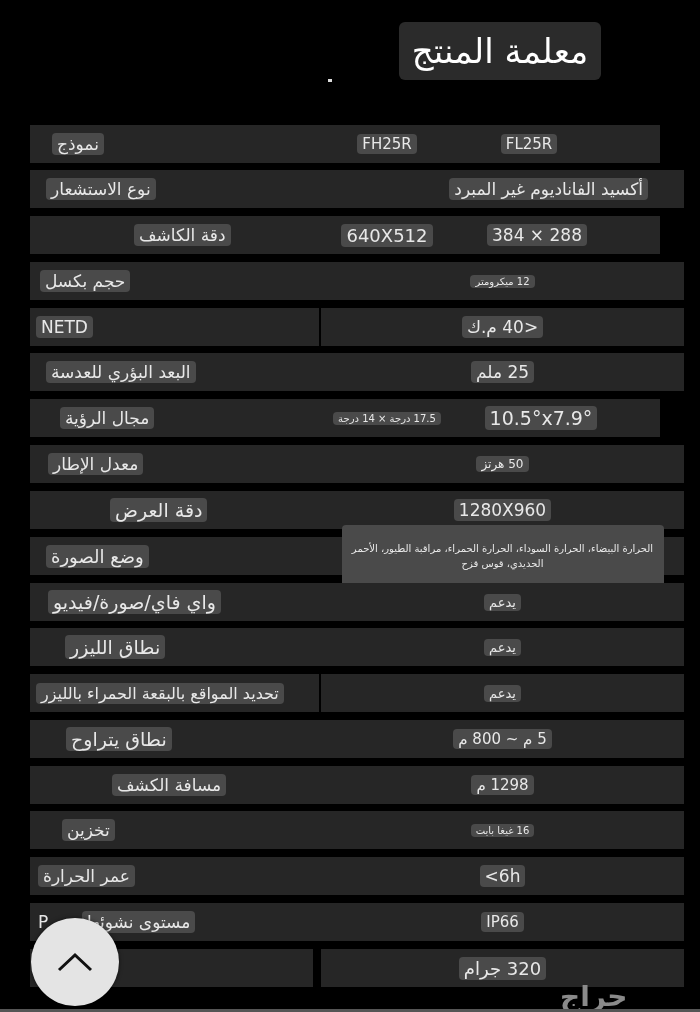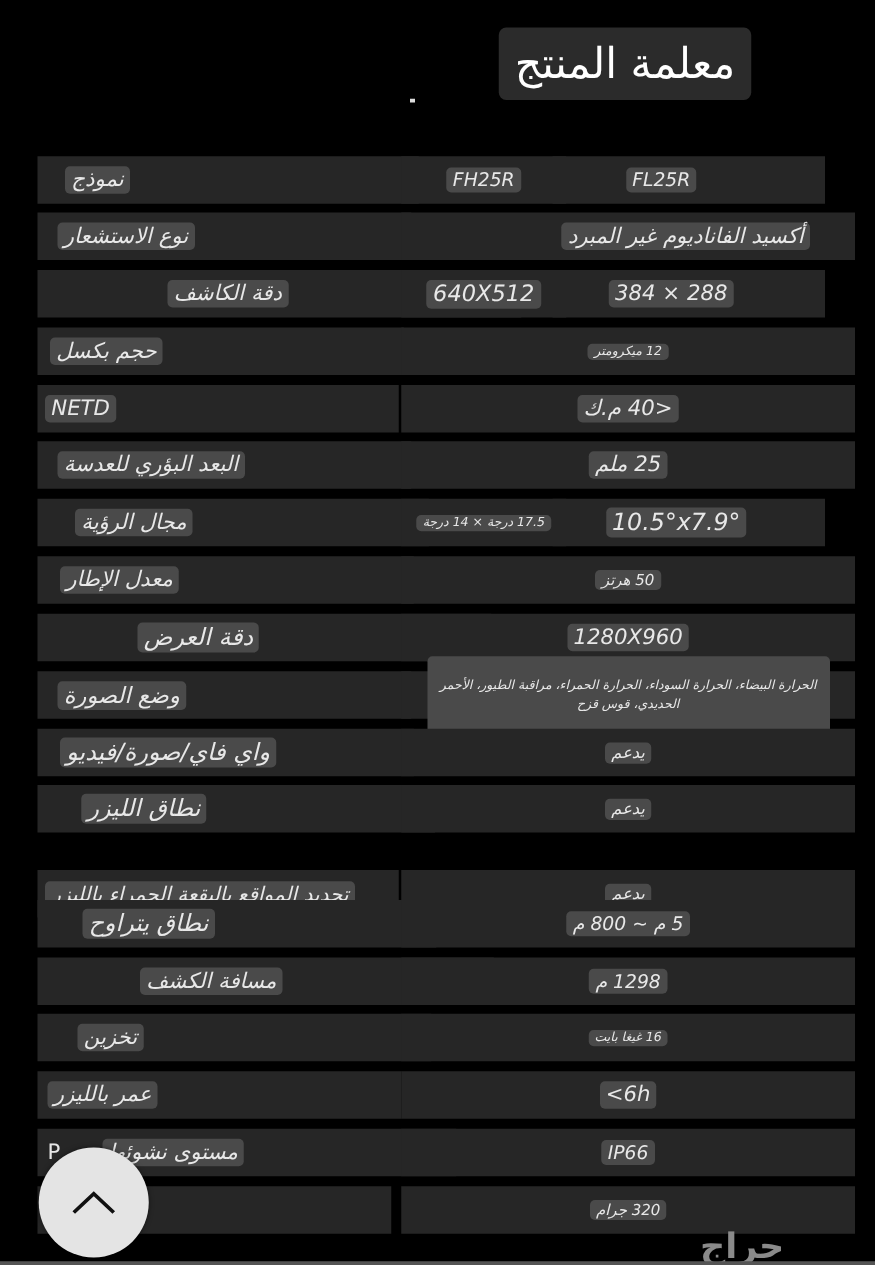--- a/index.html
+++ b/index.html
@@ -1,19 +1,19 @@
 <!DOCTYPE html>
 <html><head>
 <meta charset="utf-8">
 <style>
   html,body{margin:0;padding:0;}
   body{width:700px;height:1012px;background:#000;position:relative;overflow:hidden;font-family:"DejaVu Sans","Liberation Sans",sans-serif;color:#e6e6e6;}
   .title{position:absolute;left:399px;top:22px;width:202px;height:58px;background:#2b2b2b;border-radius:6px;color:#fff;font-size:34px;line-height:58px;text-align:center;direction:rtl;}
   .dot{position:absolute;left:328px;top:79px;width:4px;height:3px;background:#ddd;}
-  .row{position:absolute;left:30px;width:556px;height:38px;font-style:italic;}
+  .row{position:absolute;left:30px;width:556px;height:38px;}
   .cell{position:absolute;top:0;height:38px;background:#262626;display:flex;align-items:center;}
   .lab{left:0;width:283px;}
   .val{left:291px;width:363px;justify-content:center;}
   .val.a{left:291px;width:132px;}
   .val.b{left:412px;width:218px;padding-right:28px;box-sizing:border-box;}
   .chip{background:#4a4a4a;border-radius:4px;padding:1px 5px;color:#e8e8e8;white-space:nowrap;direction:rtl;}
   .lab .chip{font-size:17px;}
   .val .chip{font-size:15px;}
   .small .chip{font-size:10px;}
   .multi .chip{white-space:normal;text-align:center;font-size:10px;line-height:15px;padding:16px 6px;max-width:310px;}
@@ -141,21 +141,21 @@
 
   <div class="row" style="top:628px">
     <div class="cell lab" style="padding-left:35px">
         <span class="chip" style="font-size:19px">نطاق الليزر</span>
       </div>
     <div class="cell val">
         <span class="chip" style="font-size:13px">يدعم</span>
       </div>
   </div>
 
-  <div class="row" style="top:696px">
+  <div class="row" style="top:674px">
     <div class="cell lab" style="padding-left:6px">
         <span class="chip" style="font-size:16px">تحديد المواقع بالبقعة الحمراء بالليزر</span>
       </div>
     <div class="cell val">
         <span class="chip" style="font-size:13px">يدعم</span>
       </div>
   </div>
 
   <div class="row" style="top:720px">
     <div class="cell lab" style="padding-left:36px">
@@ -179,40 +179,40 @@
     <div class="cell lab" style="padding-left:32px">
         <span class="chip">تخزين</span>
       </div>
     <div class="cell val small">
         <span class="chip">16 غيغا بايت</span>
       </div>
   </div>
 
   <div class="row" style="top:857px">
     <div class="cell lab" style="padding-left:8px">
-        <span class="chip">عمر بالليزر</span>
+        <span class="chip">عمر الحرارة</span>
       </div>
     <div class="cell val">
         <span class="chip ltr" style="font-size:17px">&lt;6h</span>
       </div>
   </div>
 
   <div class="row" style="top:903px">
     <div class="cell lab" style="padding-left:52px">
         <span class="chip">مستوى نشوئها</span>
       </div>
     <div class="cell val">
         <span class="chip ltr">IP66</span>
       </div>
   </div>
 
   <div class="row" style="top:949px">
     <div class="cell lab"></div>
     <div class="cell val">
-        <span class="chip" style="font-size:12px">320 جرام</span>
+        <span class="chip" style="font-size:18px">320 جرام</span>
       </div>
   </div>
 </div>
 
 <span class="pfrag">P</span>
 
 <div class="fab">
   <svg width="40" height="24" viewBox="0 0 40 24">
     <polyline points="4,20 20,5 36,20" fill="none" stroke="#111" stroke-width="3"></polyline>
   </svg>

